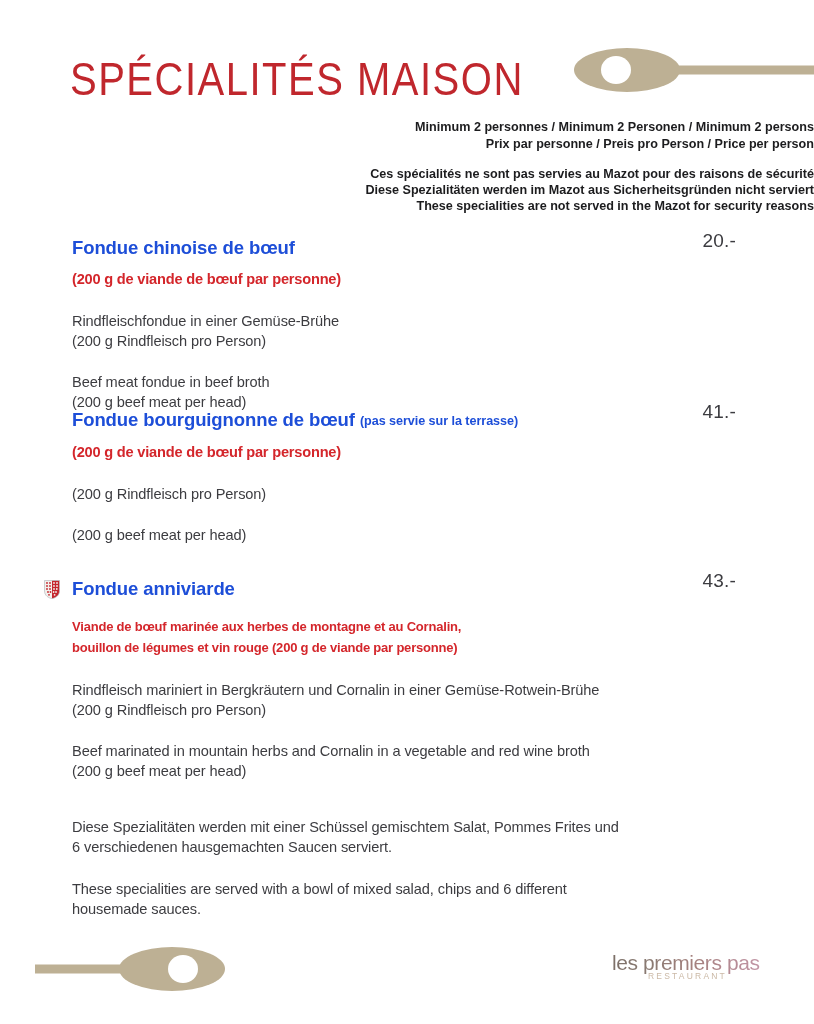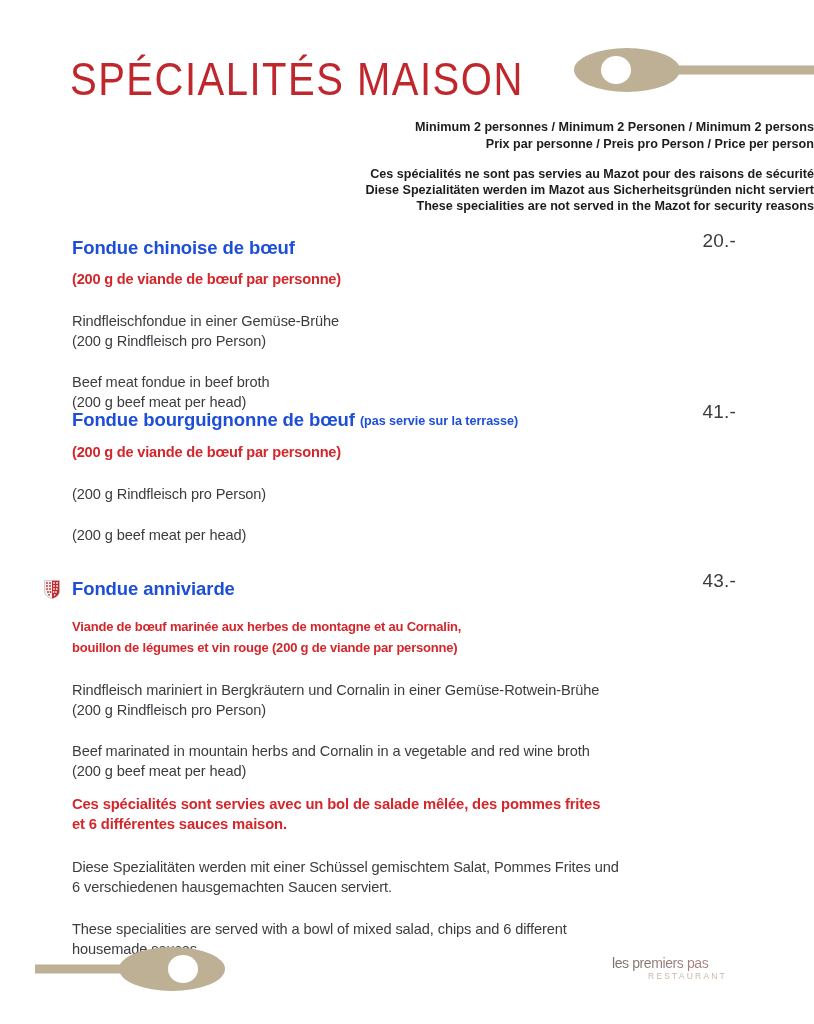--- a/index.html
+++ b/index.html
@@ -147,21 +147,21 @@
 
   
   .logo {
     position: absolute;
     left: 612px;
     top: 952px;
     width: 150px;
     height: 40px;
   }
   .logo-word {
-    font-size: 14px;
+    font-size: 21px;
     letter-spacing: -0.4px;
     font-weight: normal;
     line-height: 22px;
     font-family: "Liberation Sans", sans-serif;
     background: linear-gradient(90deg, #7c7068 0%, #8a7a72 25%, #a5817e 55%, #b58a94 80%, #c296a6 100%);
     -webkit-background-clip: text;
     background-clip: text;
     color: transparent;
     white-space: nowrap;
   }
@@ -277,24 +277,20 @@
       <div>(200 g Rindfleisch pro Person)</div>
     </div>
     <div class="desc en">
       <div>Beef marinated in mountain herbs and Cornalin in a vegetable and red wine broth</div>
       <div>(200 g beef meat per head)</div>
     </div>
   </div>
   <div class="price" style="top:570px;">43.-</div>
 
   <div class="footnote" style="top:794px;">
-    <div class="fr">
-      <div>Ces spécialités sont servies avec un bol de salade mêlée, des pommes frites</div>
-      <div>et 6 différentes sauces maison.</div>
-    </div>
     <div class="desc" style="margin-top:24px;">
       <div>Diese Spezialitäten werden mit einer Schüssel gemischtem Salat, Pommes Frites und</div>
       <div>6 verschiedenen hausgemachten Saucen serviert.</div>
     </div>
     <div class="desc" style="margin-top:23px;">
       <div>These specialities are served with a bowl of mixed salad, chips and 6 different</div>
       <div> housemade sauces.</div>
     </div>
   </div>
 

